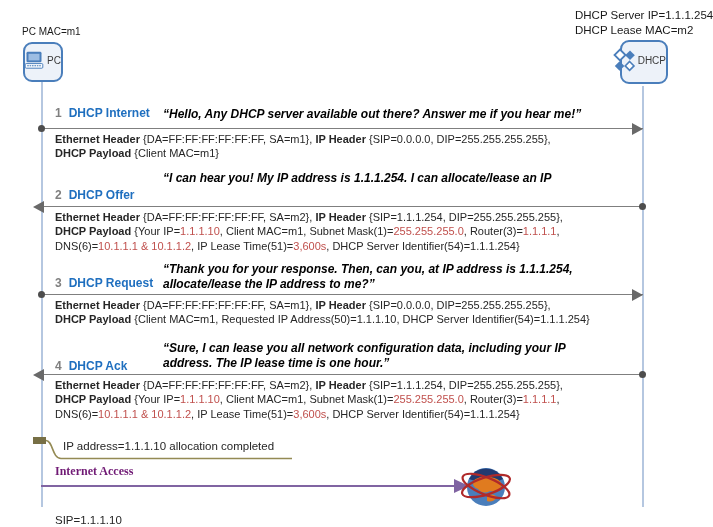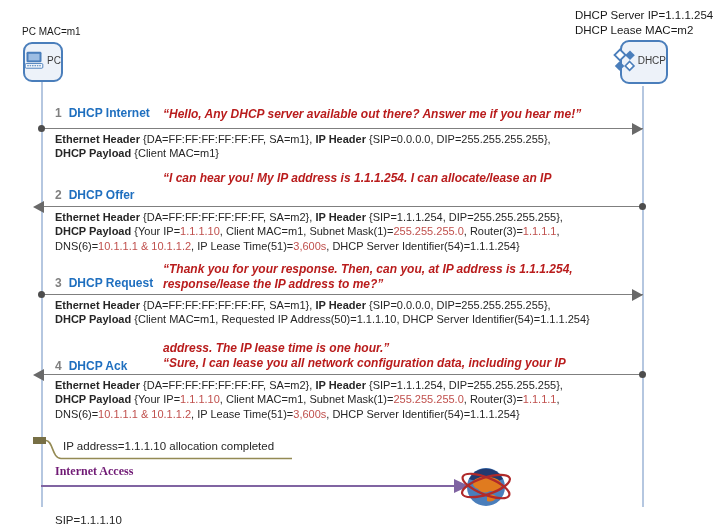--- a/index.html
+++ b/index.html
@@ -22,21 +22,21 @@
   .lifeline-pc{left:41px;top:82px;height:425px;}
   .lifeline-dhcp{left:642px;top:86px;height:421px;}
 
   
   .msg-label{position:absolute;left:55px;font-size:12px;font-weight:bold;white-space:nowrap;}
   .msg-label .num{color:#7F7F7F;margin-right:7px;}
   .msg-label .title{color:#1F6FBF;}
 
   
   .quote{position:absolute;left:163px;width:490px;font-size:12px;font-weight:bold;font-style:italic;
-         color:#b91c1c;line-height:14.5px;}
+         color:#000000;line-height:14.5px;}
   .quote div{white-space:nowrap;}
 
   
   .arrow{position:absolute;left:41px;width:602px;height:12px;}
   .arrow .line{position:absolute;top:5px;left:0;right:0;height:0;border-top:1.4px solid #7F7F7F;}
   .arrow .dot{position:absolute;top:2px;width:7px;height:7px;border-radius:50%;background:#4d4d4d;}
   .arrow .head{position:absolute;top:0;width:0;height:0;border-top:6px solid transparent;border-bottom:6px solid transparent;}
   .arrow.right .dot{left:-3px;}
   .arrow.right .head{right:0;border-left:11px solid #696969;}
   .arrow.left  .dot{right:-3px;}
@@ -131,38 +131,38 @@
     <span class="head"></span>
   </div>
   <div class="details" style="top:210px">
     <div><span class="b">Ethernet Header </span><span>{DA=FF:FF:FF:FF:FF:FF, SA=m2}, </span><span class="b">IP Header </span><span>{SIP=1.1.1.254, DIP=255.255.255.255},</span></div>
     <div><span class="b">DHCP Payload </span><span>{Your IP=</span><span style="color: rgb(192, 80, 77);">1.1.1.10</span><span>, Client MAC=m1, Subnet Mask(1)=</span><span style="color: rgb(192, 80, 77);">255.255.255.0</span><span>, Router(3)=</span><span style="color: rgb(192, 80, 77);">1.1.1.1</span><span>,</span></div>
     <div><span>DNS(6)=</span><span style="color: rgb(192, 80, 77);">10.1.1.1 &amp; 10.1.1.2</span><span>, IP Lease Time(51)=</span><span style="color: rgb(192, 80, 77);">3,600s</span><span>, DHCP Server Identifier(54)=1.1.1.254}</span></div>
   </div>
 
   <div class="quote" style="top:262px">
     <div>“Thank you for your response. Then, can you, at IP address is 1.1.1.254,</div>
-    <div>response/lease the IP address to me?”</div>
+    <div>allocate/lease the IP address to me?”</div>
   </div>
   <div class="msg-label" style="top:276px">
     <span class="num">3</span><span class="title">DHCP Request</span>
   </div>
   <div class="arrow right" style="top:289px">
     <span class="line"></span>
     <span class="dot"></span>
     <span class="head"></span>
   </div>
   <div class="details" style="top:298px">
     <div><span class="b">Ethernet Header </span><span>{DA=FF:FF:FF:FF:FF:FF, SA=m1}, </span><span class="b">IP Header </span><span>{SIP=0.0.0.0, DIP=255.255.255.255},</span></div>
     <div><span class="b">DHCP Payload </span><span>{Client MAC=m1, Requested IP Address(50)=1.1.1.10, DHCP Server Identifier(54)=1.1.1.254}</span></div>
   </div>
 
   <div class="quote" style="top:341px">
+    <div>“Sure, I can lease you all network configuration data, including your IP</div>
     <div>address. The IP lease time is one hour.”</div>
-    <div>“Sure, I can lease you all network configuration data, including your IP</div>
   </div>
   <div class="msg-label" style="top:359px">
     <span class="num">4</span><span class="title">DHCP Ack</span>
   </div>
   <div class="arrow left" style="top:369px">
     <span class="line"></span>
     <span class="dot"></span>
     <span class="head"></span>
   </div>
   <div class="details" style="top:378px">

